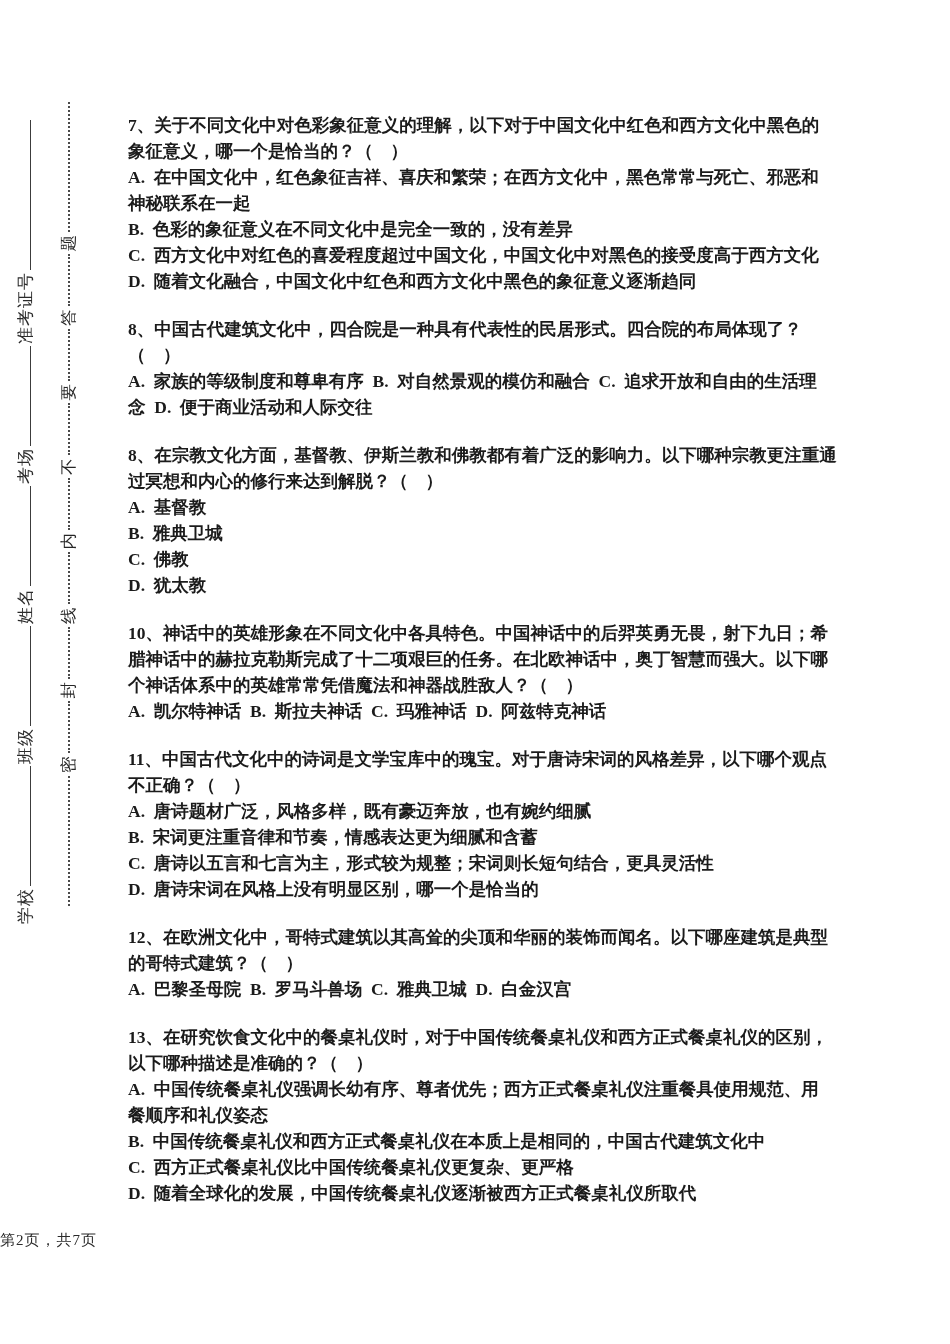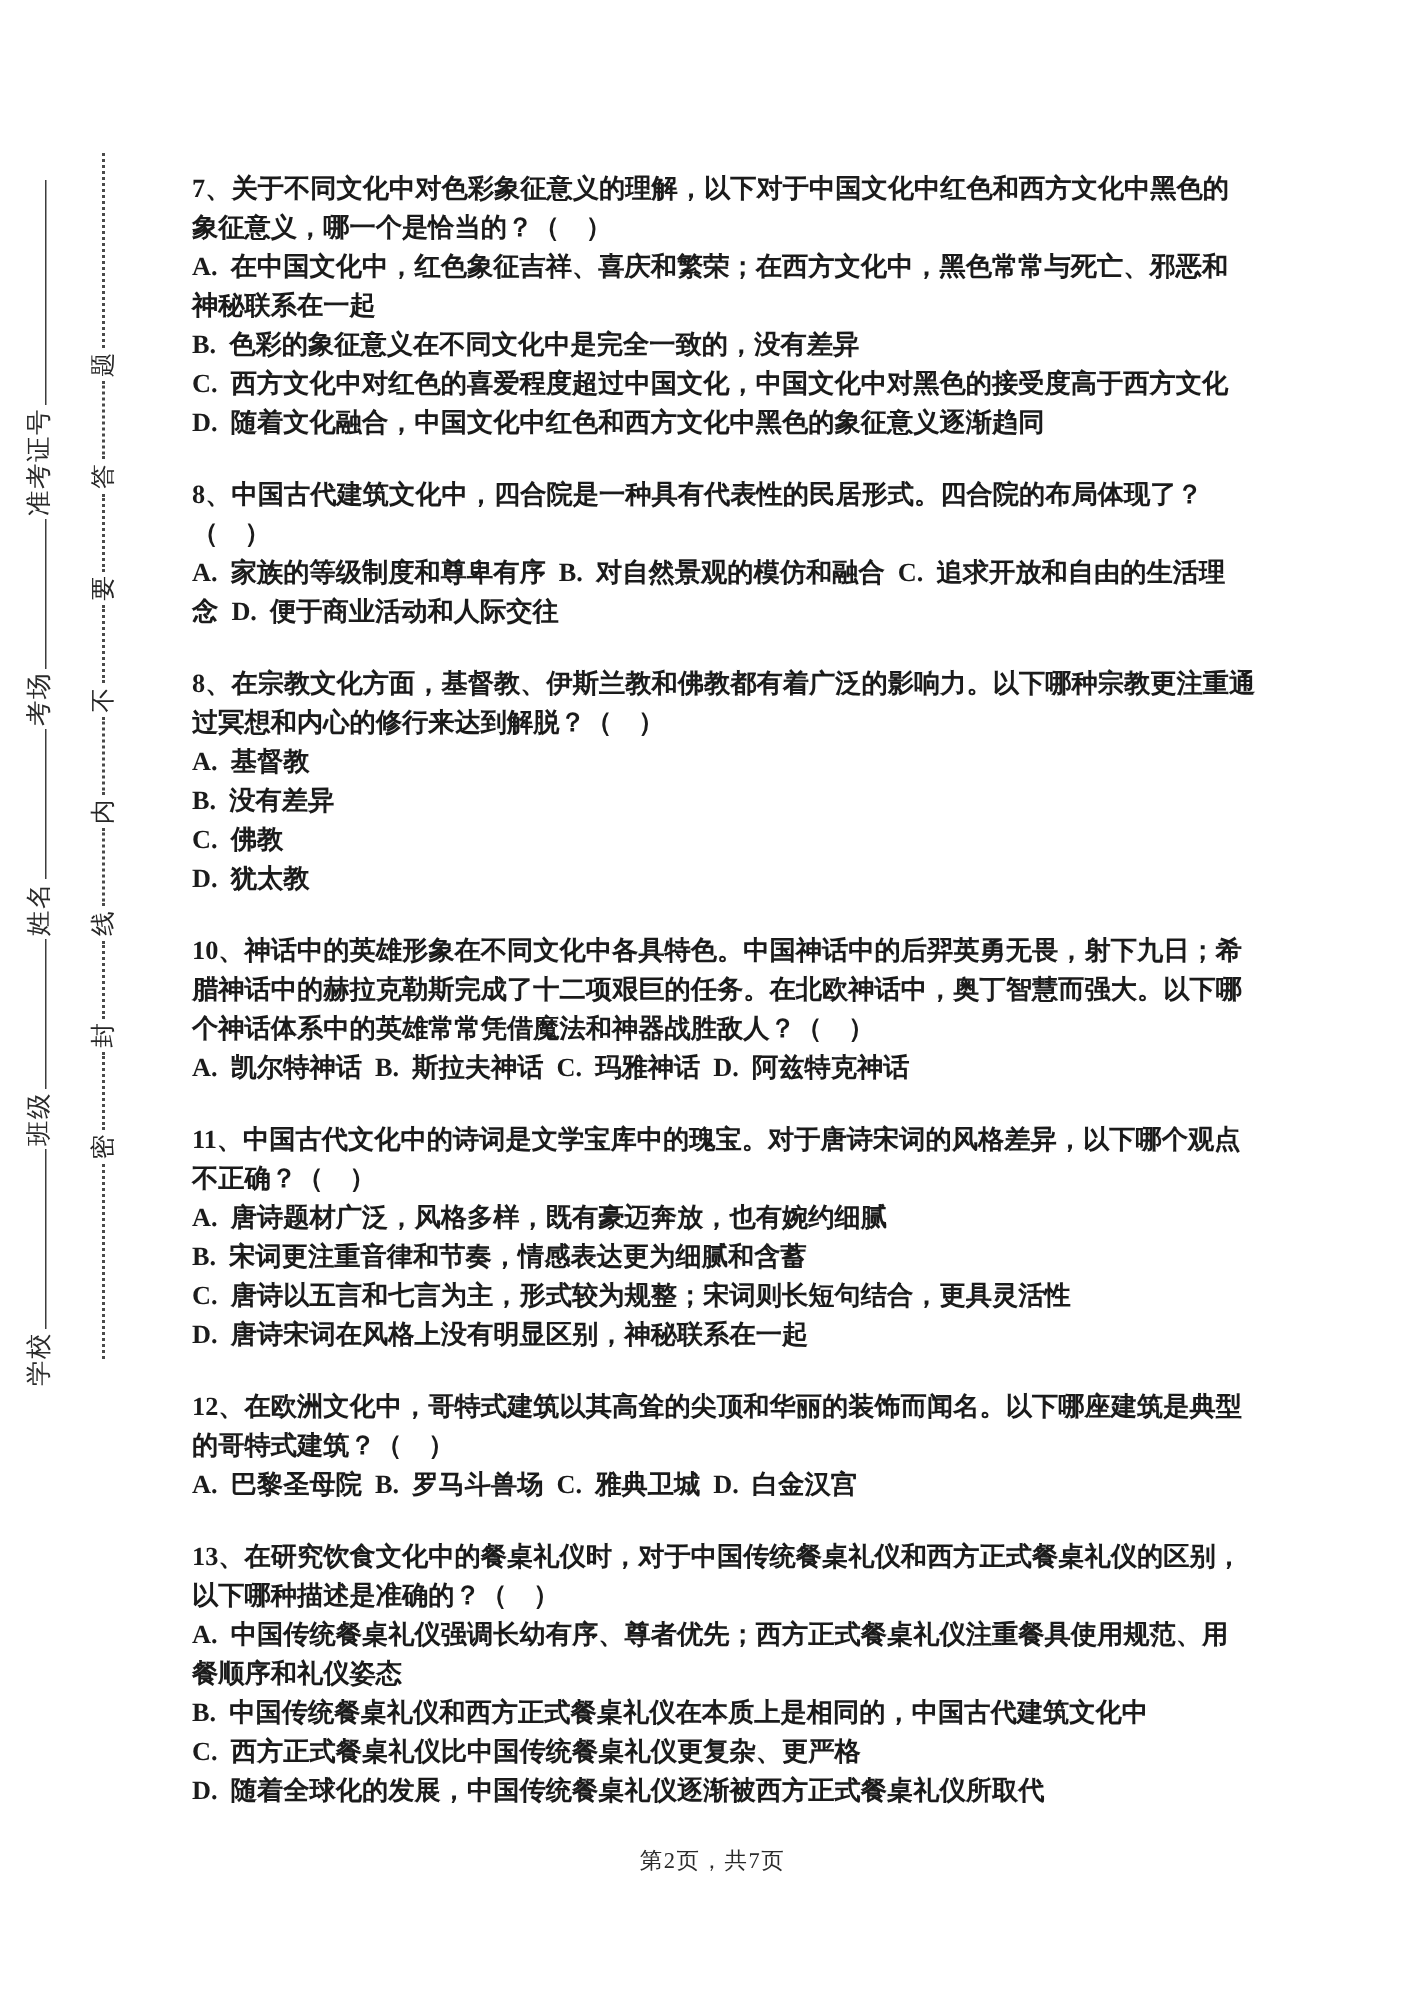--- a/index.html
+++ b/index.html
@@ -35,21 +35,21 @@
     font-size:17.5px;line-height:26px;
   }
   .question{margin:0 0 22px 0;font-weight:bold;}
   .question p{
     margin:0;white-space:pre-wrap;
     word-break:break-word;
   }
   
   .footer{
     position:absolute;left:0;right:0;top:1231px;
-    text-align:center;font-size:15px;color:#2a2a2a;
+    text-align:left;font-size:15px;color:#2a2a2a;
     letter-spacing:1px;
     font-family:Liberation Serif, serif;
   }
 </style>
 </head>
 <body>
 
 <div class="sheet">
 
   <div class="rot student-fields"><span class="field-label">学校</span><span class="field-blank" style="width: 120px;"></span><span class="field-label">班级</span><span class="field-blank" style="width: 100px;"></span><span class="field-label">姓名</span><span class="field-blank" style="width: 100px;"></span><span class="field-label">考场</span><span class="field-blank" style="width: 100px;"></span><span class="field-label">准考证号</span><span class="field-blank" style="width: 150px;"></span></div>
@@ -87,37 +87,37 @@
       <section class="question">
         <p class="stem">8、中国古代建筑文化中，四合院是一种具有代表性的民居形式。四合院的布局体现了？
 （　）</p>
         <p class="options-inline">A.  家族的等级制度和尊卑有序  B.  对自然景观的模仿和融合  C.  追求开放和自由的生活理
 念  D.  便于商业活动和人际交往</p>
       </section>
       <section class="question">
         <p class="stem">8、在宗教文化方面，基督教、伊斯兰教和佛教都有着广泛的影响力。以下哪种宗教更注重通
 过冥想和内心的修行来达到解脱？（　）</p>
         <p class="option">A.  基督教</p>
-        <p class="option">B.  没有差异</p>
+        <p class="option">B.  雅典卫城</p>
         <p class="option">C.  佛教</p>
         <p class="option">D.  犹太教</p>
       </section>
       <section class="question">
         <p class="stem">10、神话中的英雄形象在不同文化中各具特色。中国神话中的后羿英勇无畏，射下九日；希
 腊神话中的赫拉克勒斯完成了十二项艰巨的任务。在北欧神话中，奥丁智慧而强大。以下哪
 个神话体系中的英雄常常凭借魔法和神器战胜敌人？（　）</p>
         <p class="options-inline">A.  凯尔特神话  B.  斯拉夫神话  C.  玛雅神话  D.  阿兹特克神话</p>
       </section>
       <section class="question">
         <p class="stem">11、中国古代文化中的诗词是文学宝库中的瑰宝。对于唐诗宋词的风格差异，以下哪个观点
 不正确？（　）</p>
         <p class="option">A.  唐诗题材广泛，风格多样，既有豪迈奔放，也有婉约细腻</p>
         <p class="option">B.  宋词更注重音律和节奏，情感表达更为细腻和含蓄</p>
         <p class="option">C.  唐诗以五言和七言为主，形式较为规整；宋词则长短句结合，更具灵活性</p>
-        <p class="option">D.  唐诗宋词在风格上没有明显区别，神秘联系在一起</p>
+        <p class="option">D.  唐诗宋词在风格上没有明显区别，哪一个是恰当的</p>
       </section>
       <section class="question">
         <p class="stem">12、在欧洲文化中，哥特式建筑以其高耸的尖顶和华丽的装饰而闻名。以下哪座建筑是典型
 的哥特式建筑？（　）</p>
         <p class="options-inline">A.  巴黎圣母院  B.  罗马斗兽场  C.  雅典卫城  D.  白金汉宫</p>
       </section>
       <section class="question">
         <p class="stem">13、在研究饮食文化中的餐桌礼仪时，对于中国传统餐桌礼仪和西方正式餐桌礼仪的区别，
 以下哪种描述是准确的？（　）</p>
         <p class="option">A.  中国传统餐桌礼仪强调长幼有序、尊者优先；西方正式餐桌礼仪注重餐具使用规范、用

